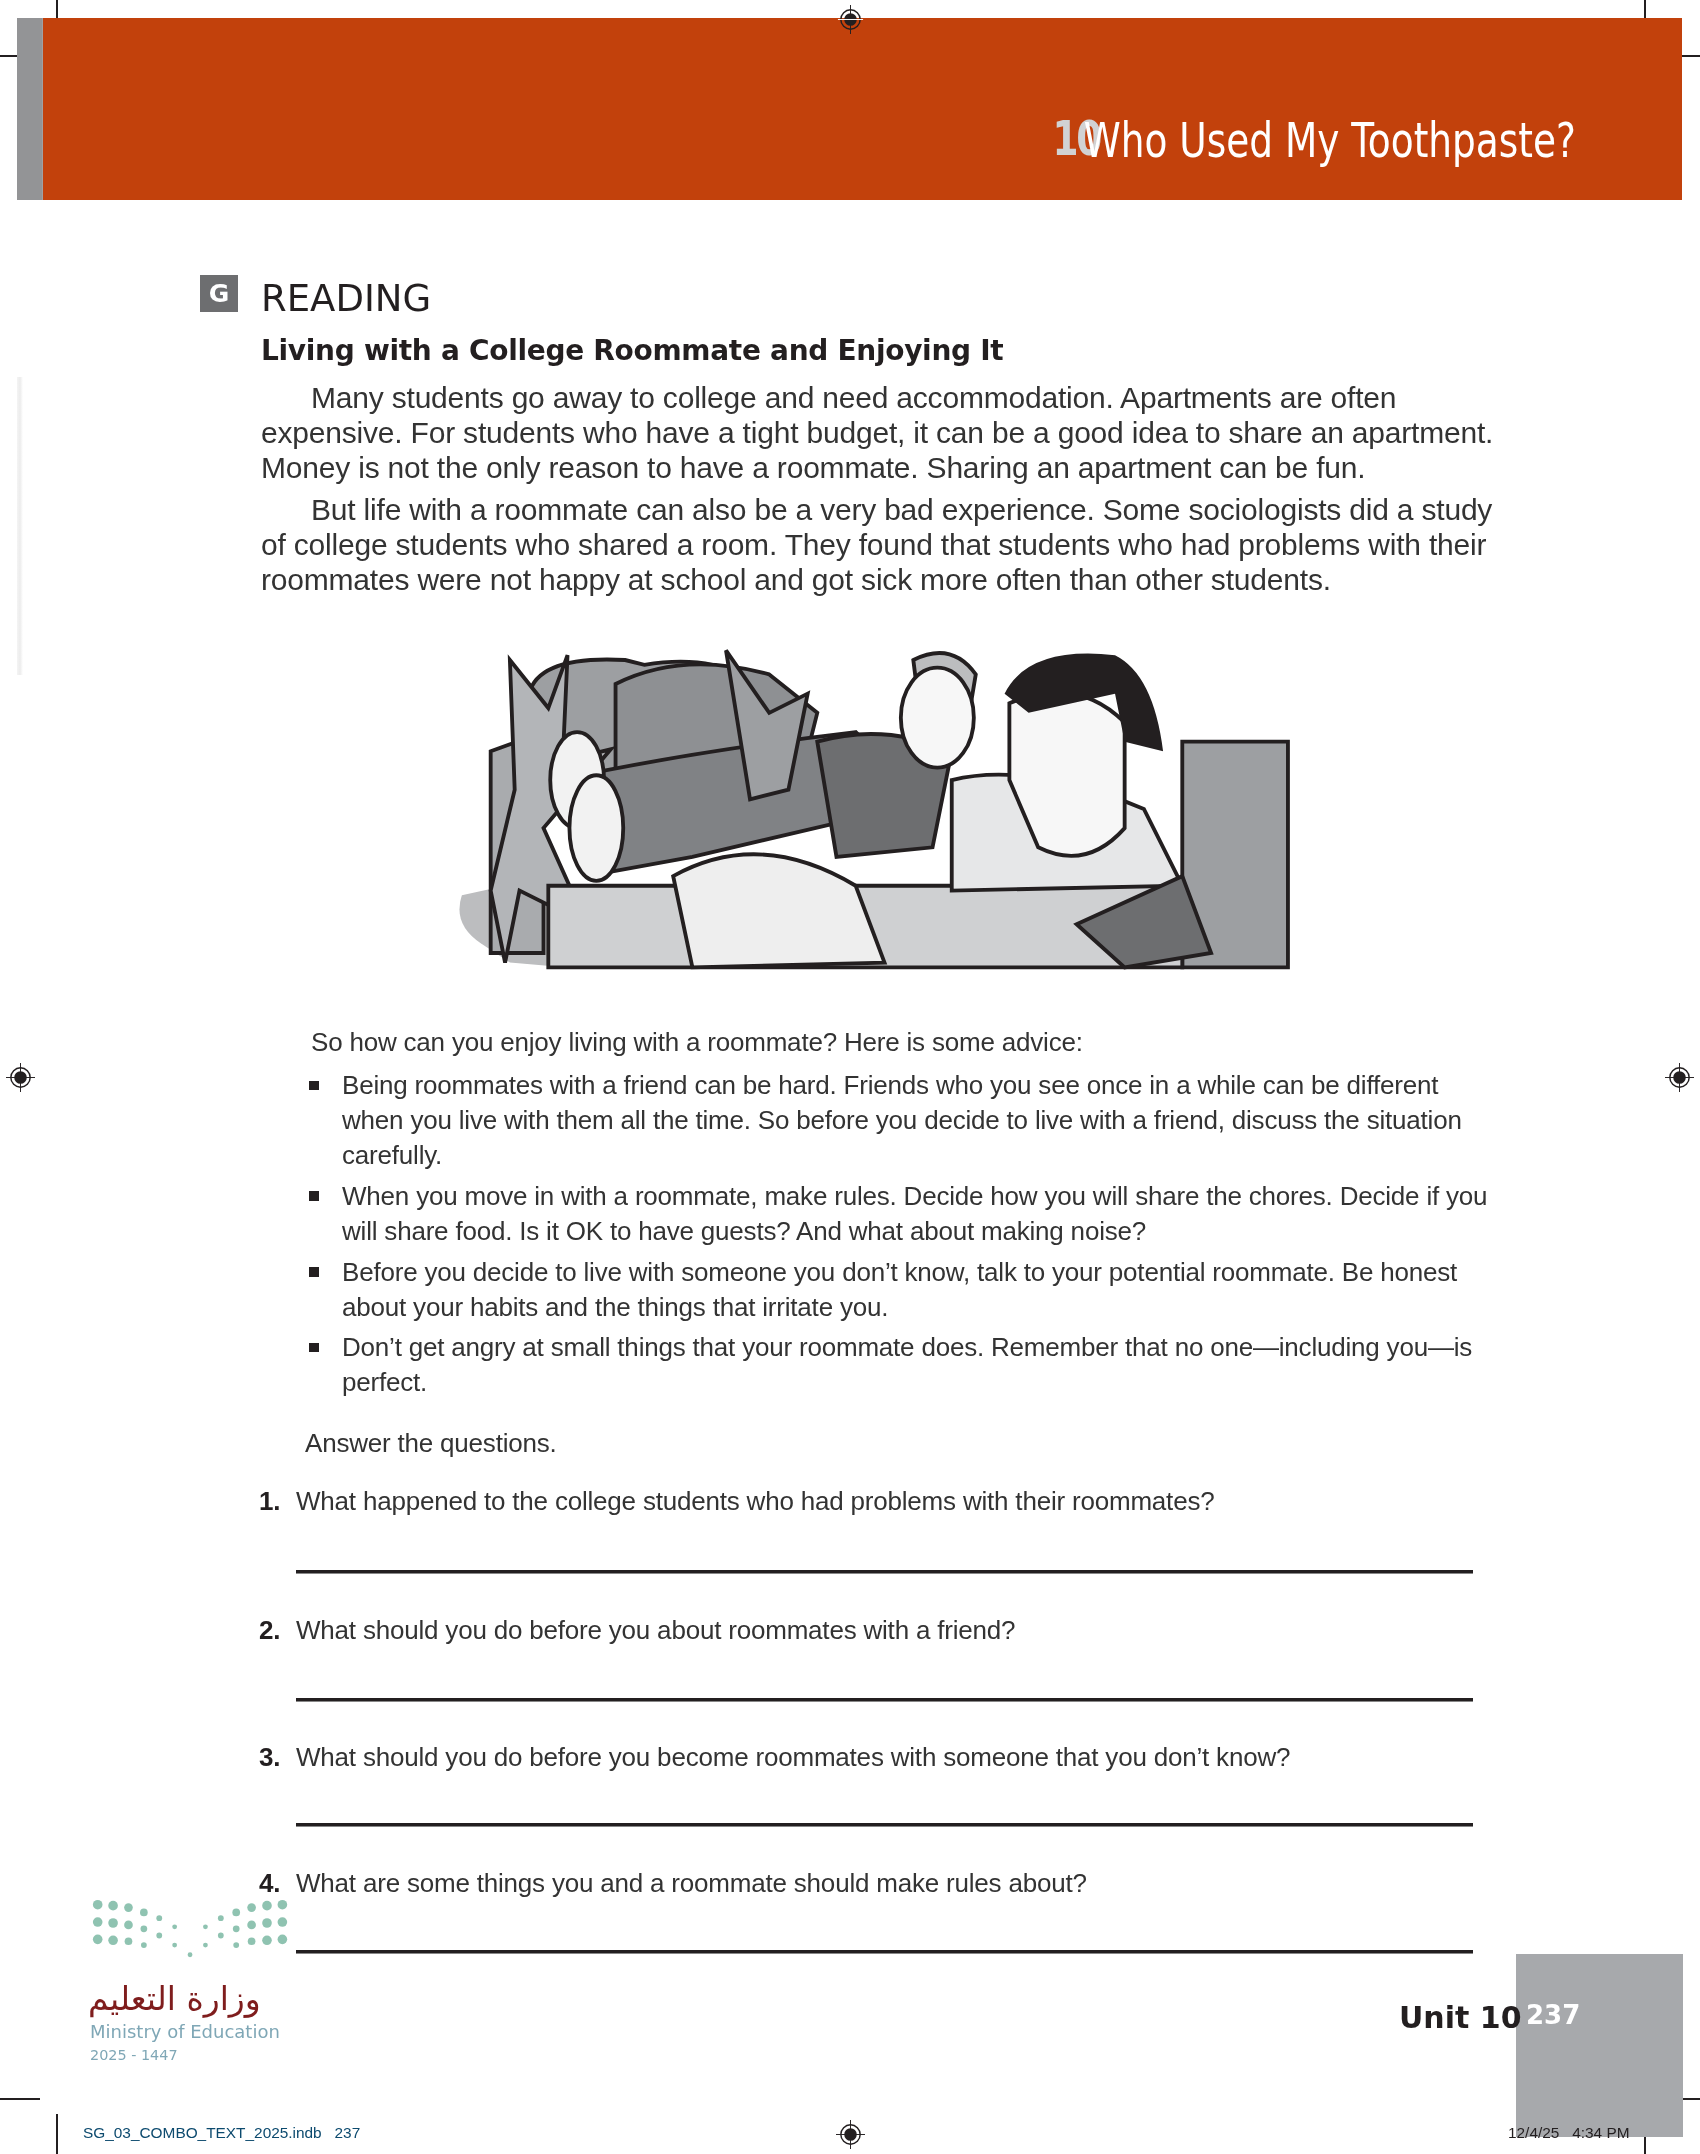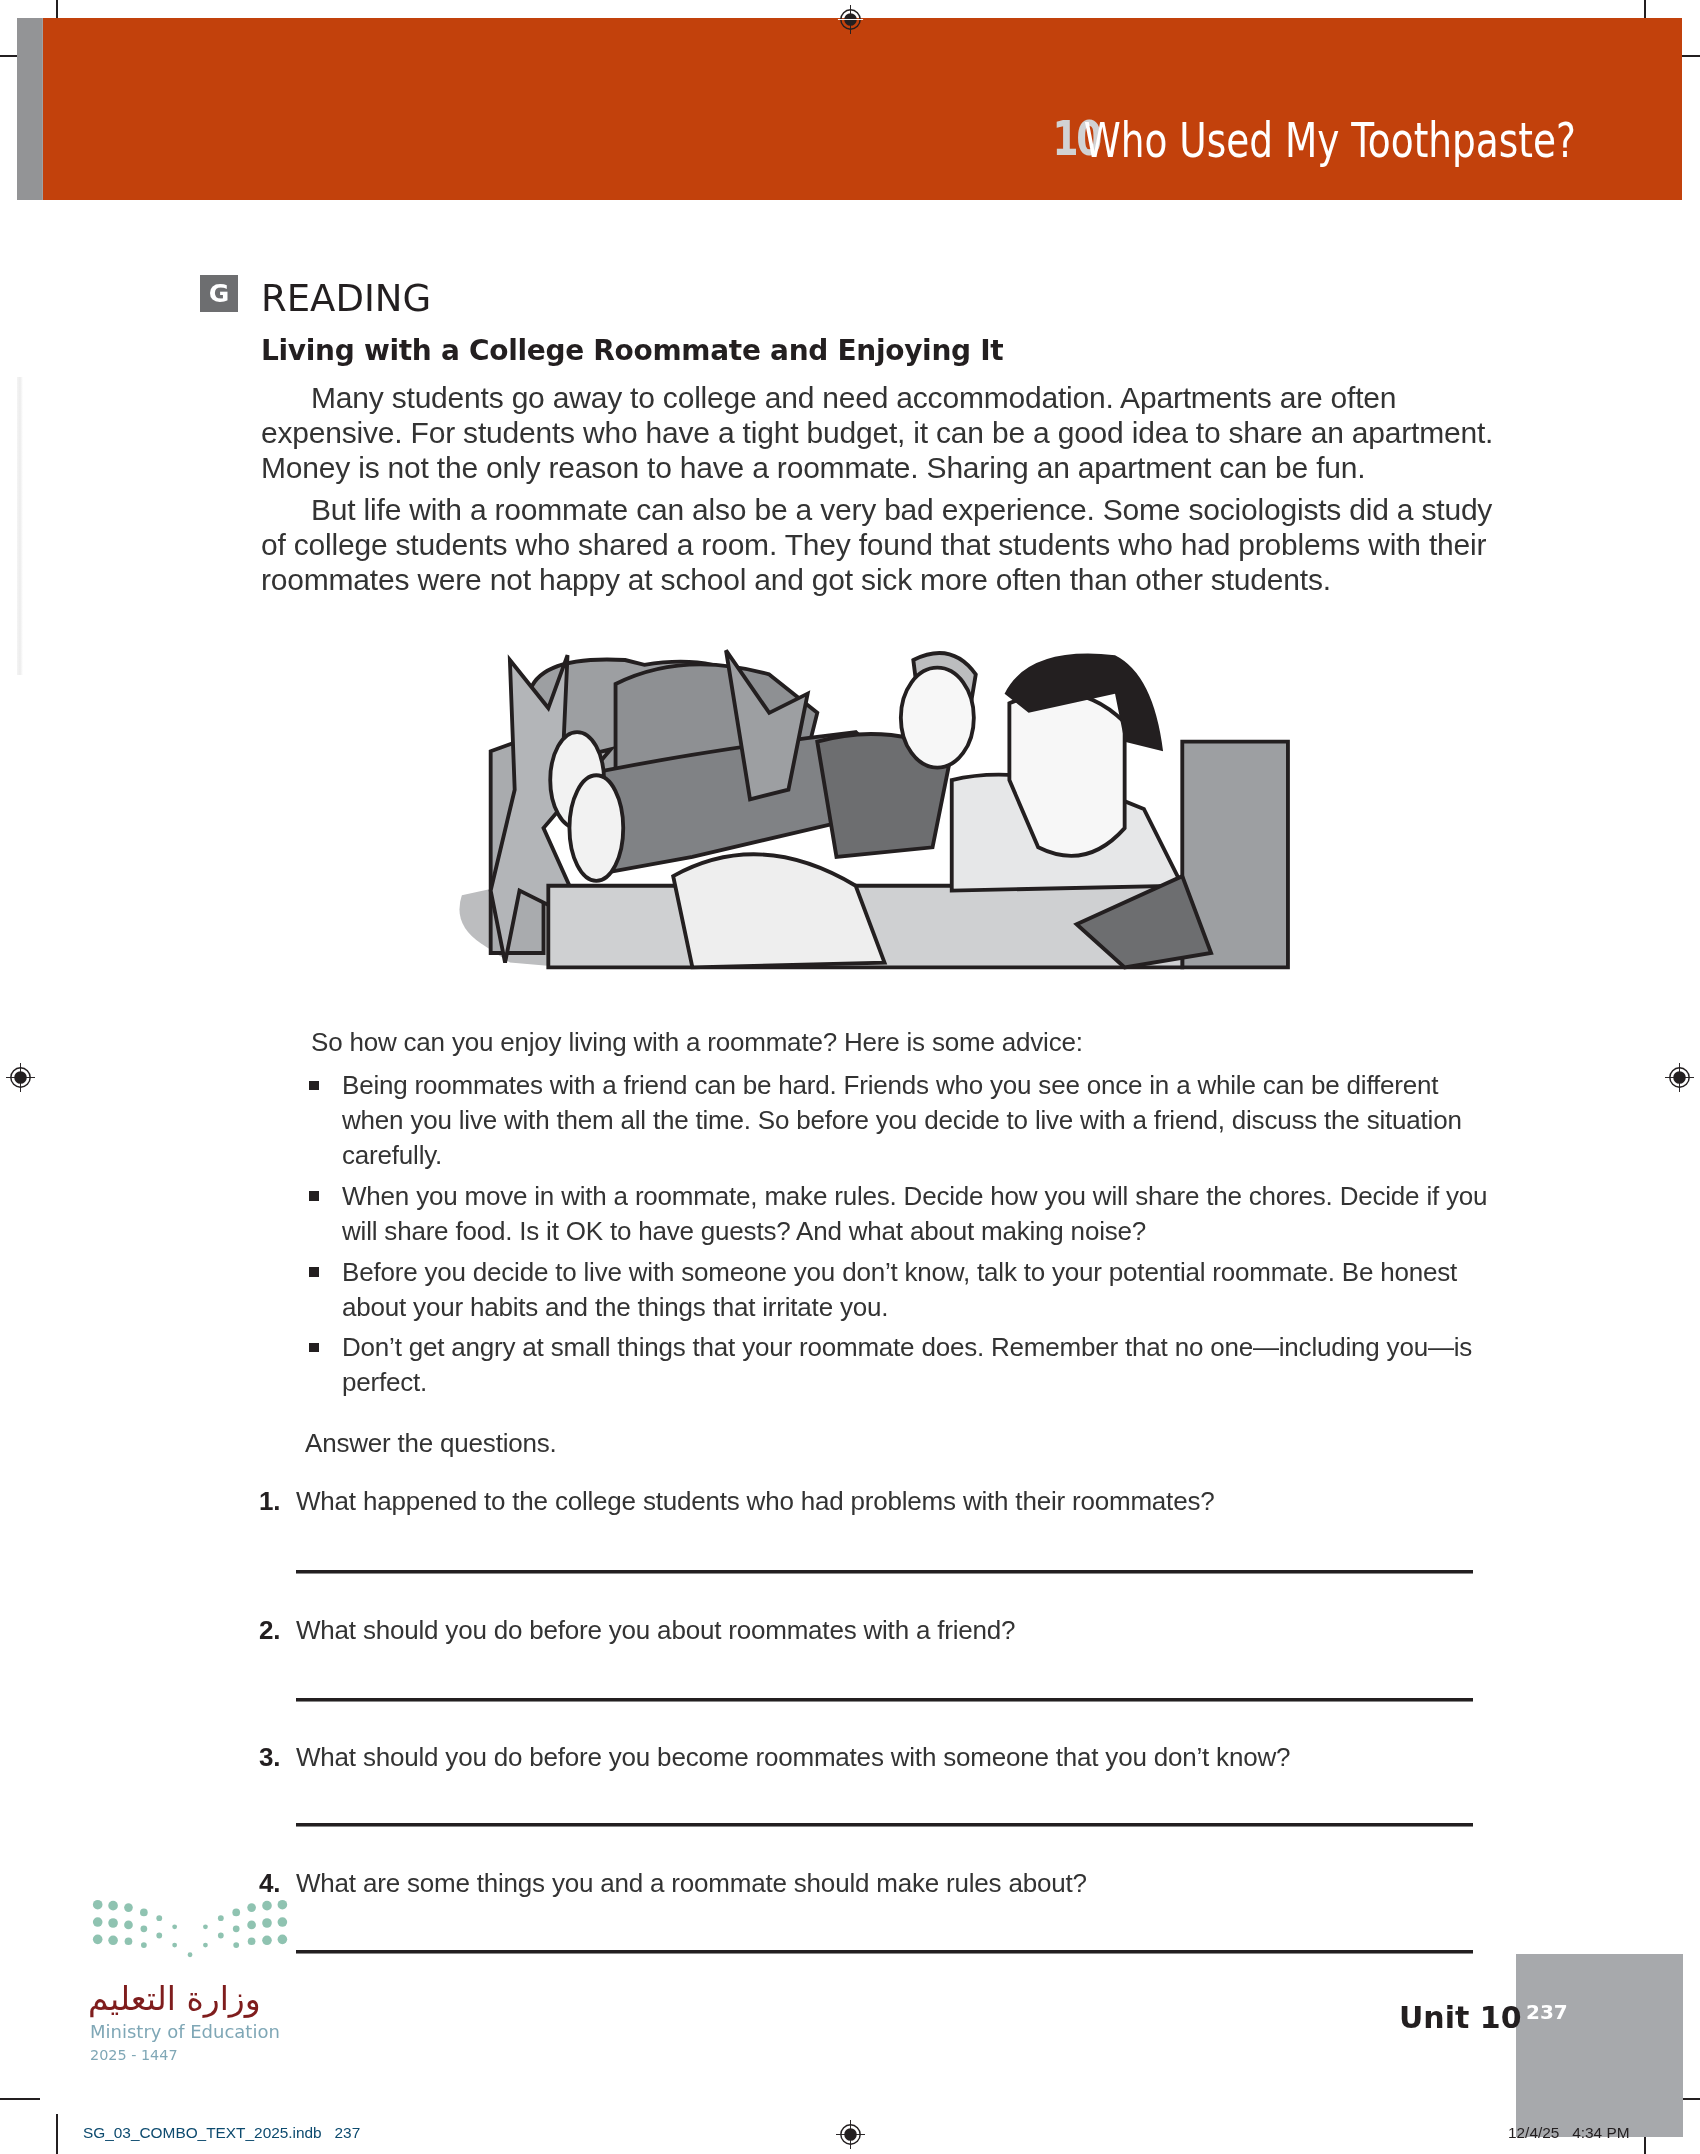--- a/index.html
+++ b/index.html
@@ -37,21 +37,21 @@
   .instr { left:261px; top:1428px; font-size:26px; color:#333; letter-spacing:-0.2px;margin-left:44px; }
   .q { position:absolute; left:259px; font-size:26px; color:#333; letter-spacing:-0.2px; white-space:nowrap; }
   .q .num { display:inline-block; width:37px; font-weight:bold; color:#231f20; }
   .ans-line { position:absolute; left:296px; width:1177px; height:2.9px; background:#231f20; border-bottom:1px solid #888; }
   .logo-ar { left:88px; top:1979px; font-size:33px; color:#7f1d1d; font-family:"DejaVu Sans", sans-serif; }
   .logo-en { left:90px; top:2021px; font-size:18px; color:#7fa7b6; font-family:"DejaVu Sans", sans-serif; }
   .logo-yr { left:90px; top:2047px; font-size:14.4px; color:#7fa7b6; font-family:"DejaVu Sans", sans-serif; }
 
   .page-box { left:1516px; top:1954px; width:167px; height:183px; background:#a7a9ac; }
   .unit-label { left:1399px; top:2000px; font-size:30px; font-weight:bold; color:#231f20; font-family:"DejaVu Sans", sans-serif; }
-  .page-num { left:1526px; top:2000px; font-size:20px; font-weight:bold; color:#ffffff; font-family:"DejaVu Sans", sans-serif; }
+  .page-num { left:1526px; top:2000px; font-size:26px; font-weight:bold; color:#ffffff; font-family:"DejaVu Sans", sans-serif; }
 
   .slug { left:83px; top:2124px; font-size:15.4px; color:#0c4a6e; }
   .stamp { left:1508px; top:2124px; font-size:15.4px; color:#231f20; }
   .gutter { left:17.3px; top:377px; width:5.8px; height:298px; background:linear-gradient(to right, #f4f4f4, #ececec, #ffffff); }
 </style>
 </head>
 <body>
 
 <div class="crop" style="left:56px;top:0;width:1.9px;height:40px;"></div>
 <div class="crop" style="left:0;top:55px;width:40px;height:1.9px;"></div>

